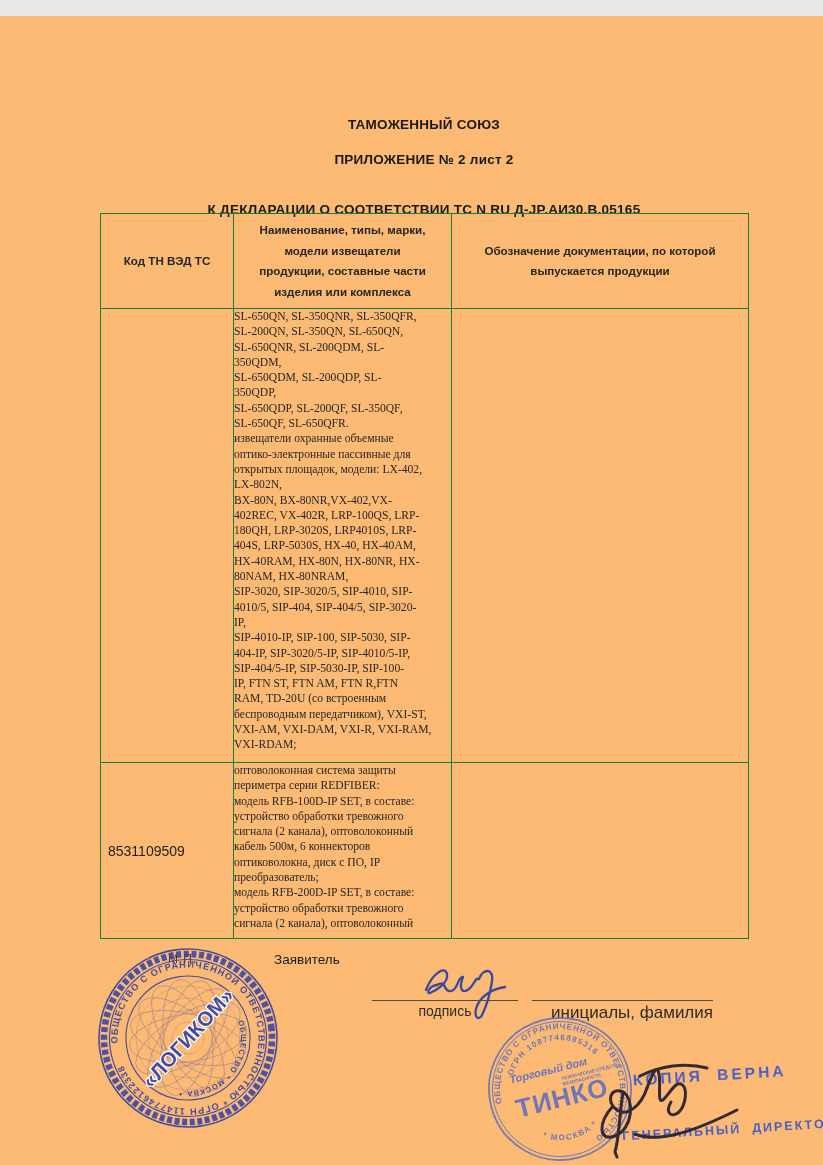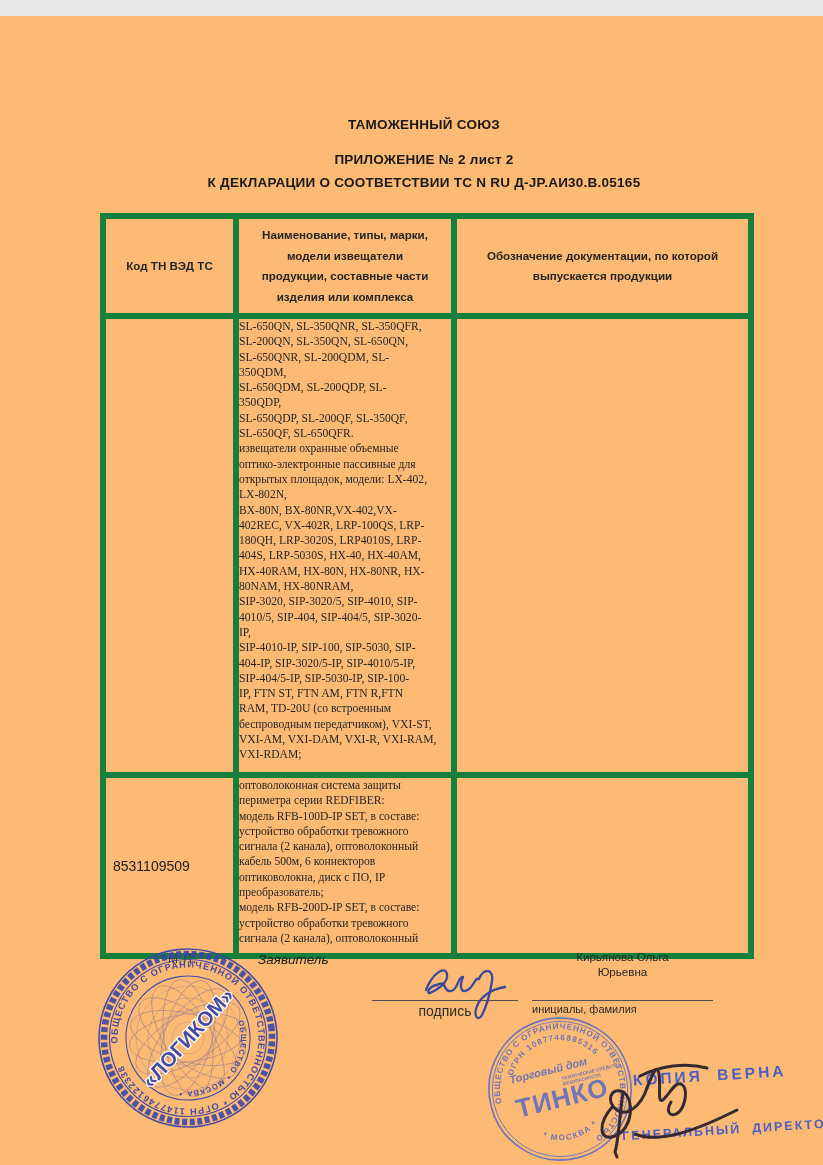--- a/index.html
+++ b/index.html
@@ -7,49 +7,49 @@
     position:relative; width:823px; height:1165px; margin:16px auto;
     background:#fdba74; font-family:"Liberation Sans", sans-serif; color:#222;
     overflow:hidden;
   }
   
   .titles { position:absolute; left:100px; top:0; width:648px; }
   .title-line {
     position:absolute; left:0; width:100%; text-align:center;
     font-weight:bold; font-size:13.5px; color:#191919; letter-spacing:.25px;
   }
-  .t1 { top:101px; } .t2 { top:136px; } .t3 { top:159px; }
+  .t1 { top:101px; } .t2 { top:136px; } .t3 { top:186px; }
 
   
   table.decl {
     position:absolute; left:100px; top:197px; width:648px;
     border-collapse:collapse; table-layout:fixed;
   }
-  table.decl td { border:6px solid #15803d; padding:0; vertical-align:top; }
+  table.decl td { border:1px solid #15803d; padding:0; vertical-align:top; }
   col.c1 { width:133px; } col.c2 { width:218px; } col.c3 { width:297px; }
   tr.hdr td {
     height:90px; vertical-align:middle; text-align:center;
     font-weight:bold; font-size:12.5px; color:#131313; padding:2px 10px;
   }
   tr.hdr .tline { line-height:20.5px; white-space:normal; }
   tr.r1 td { height:453px; }
   tr.r2 td { height:175px; }
   .cell-lines { padding:6px 2px 0 7px;font-family:Liberation Serif, serif; }
   .tline { font-size:11.6px; line-height:15.3px; color:#262626; white-space:nowrap; }
   .cell-code { vertical-align:middle !important; font-size:14px; color:#1e1e1e; padding-left:7px !important; }
 
   
   .abs { position:absolute; }
   .mp-mark { left:168px; top:936px; font-size:12px; color:#3a3a3a; letter-spacing:1px; }
-  .applicant { left:258px; top:936px; font-size:13.5px; color:#1c1c1c;font-style:italic; }
+  .applicant { left:274px; top:936px; font-size:13.5px; color:#1c1c1c; }
   .sig-line { left:372px; top:984px; width:146px; border-top:1.4px solid #4f4f4f; height:0; }
   .sig-caption { left:372px; top:987px; width:146px; text-align:center; font-size:14px; color:#2c2c2c; }
   .name-block { left:532px; top:933px; width:181px; text-align:center; font-size:13px; line-height:17.5px; color:#1c1c1c; }
   .name-line { left:532px; top:984px; width:181px; border-top:1.4px solid #4f4f4f; height:0; }
-  .name-caption { left:532px; top:987px; width:181px; text-align:left; font-size:11px; color:#2c2c2c; }
+  .name-caption { left:532px; top:987px; width:181px; text-align:right; font-size:17px; color:#2c2c2c; }
 
   
   .stamp-logikom { left:95px; top:929px; width:186px; height:186px; transform:rotate(-8deg); opacity:.93; }
   .stamp-tinko   { left:486px; top:999px; width:148px; height:148px; transform:rotate(-14deg); opacity:.88; }
   .copy-stamp {
     left:620px; top:1014px; width:210px; transform:rotate(-3.5deg);
     color:#4c5fc4; font-weight:bold; white-space:pre;
   }
   .copy-l1 { margin-left:16px; font-size:15.5px; letter-spacing:3px; }
   .copy-l2 { margin-left:2px; margin-top:3px; font-size:12.5px; letter-spacing:2px; }
@@ -144,24 +144,20 @@
           </td>
         <td></td>
       </tr>
     </tbody>
   </table>
 
   <div class="abs mp-mark">М.П.</div>
   <div class="abs applicant">Заявитель</div>
   <div class="abs sig-line"></div>
   <div class="abs sig-caption">подпись</div>
-  <div class="abs name-block">
-      <div class="tline">Кирьянова Ольга</div>
-      <div class="tline">Юрьевна</div>
-    </div>
   <div class="abs name-line"></div>
   <div class="abs name-caption">инициалы, фамилия</div>
 
   <div class="abs stamp-logikom">
     <svg width="186" height="186" viewBox="0 0 186 186">
       <g fill="none" stroke="#3844a6">
         <circle cx="93" cy="93" r="89" stroke-width="1.6"></circle>
         <circle cx="93" cy="93" r="84" stroke-width="6.5" stroke-dasharray="5 2.6" opacity=".95"></circle>
         <circle cx="93" cy="93" r="78.5" stroke-width="1.2"></circle>
         <circle cx="93" cy="93" r="62" stroke-width="1.1"></circle>

